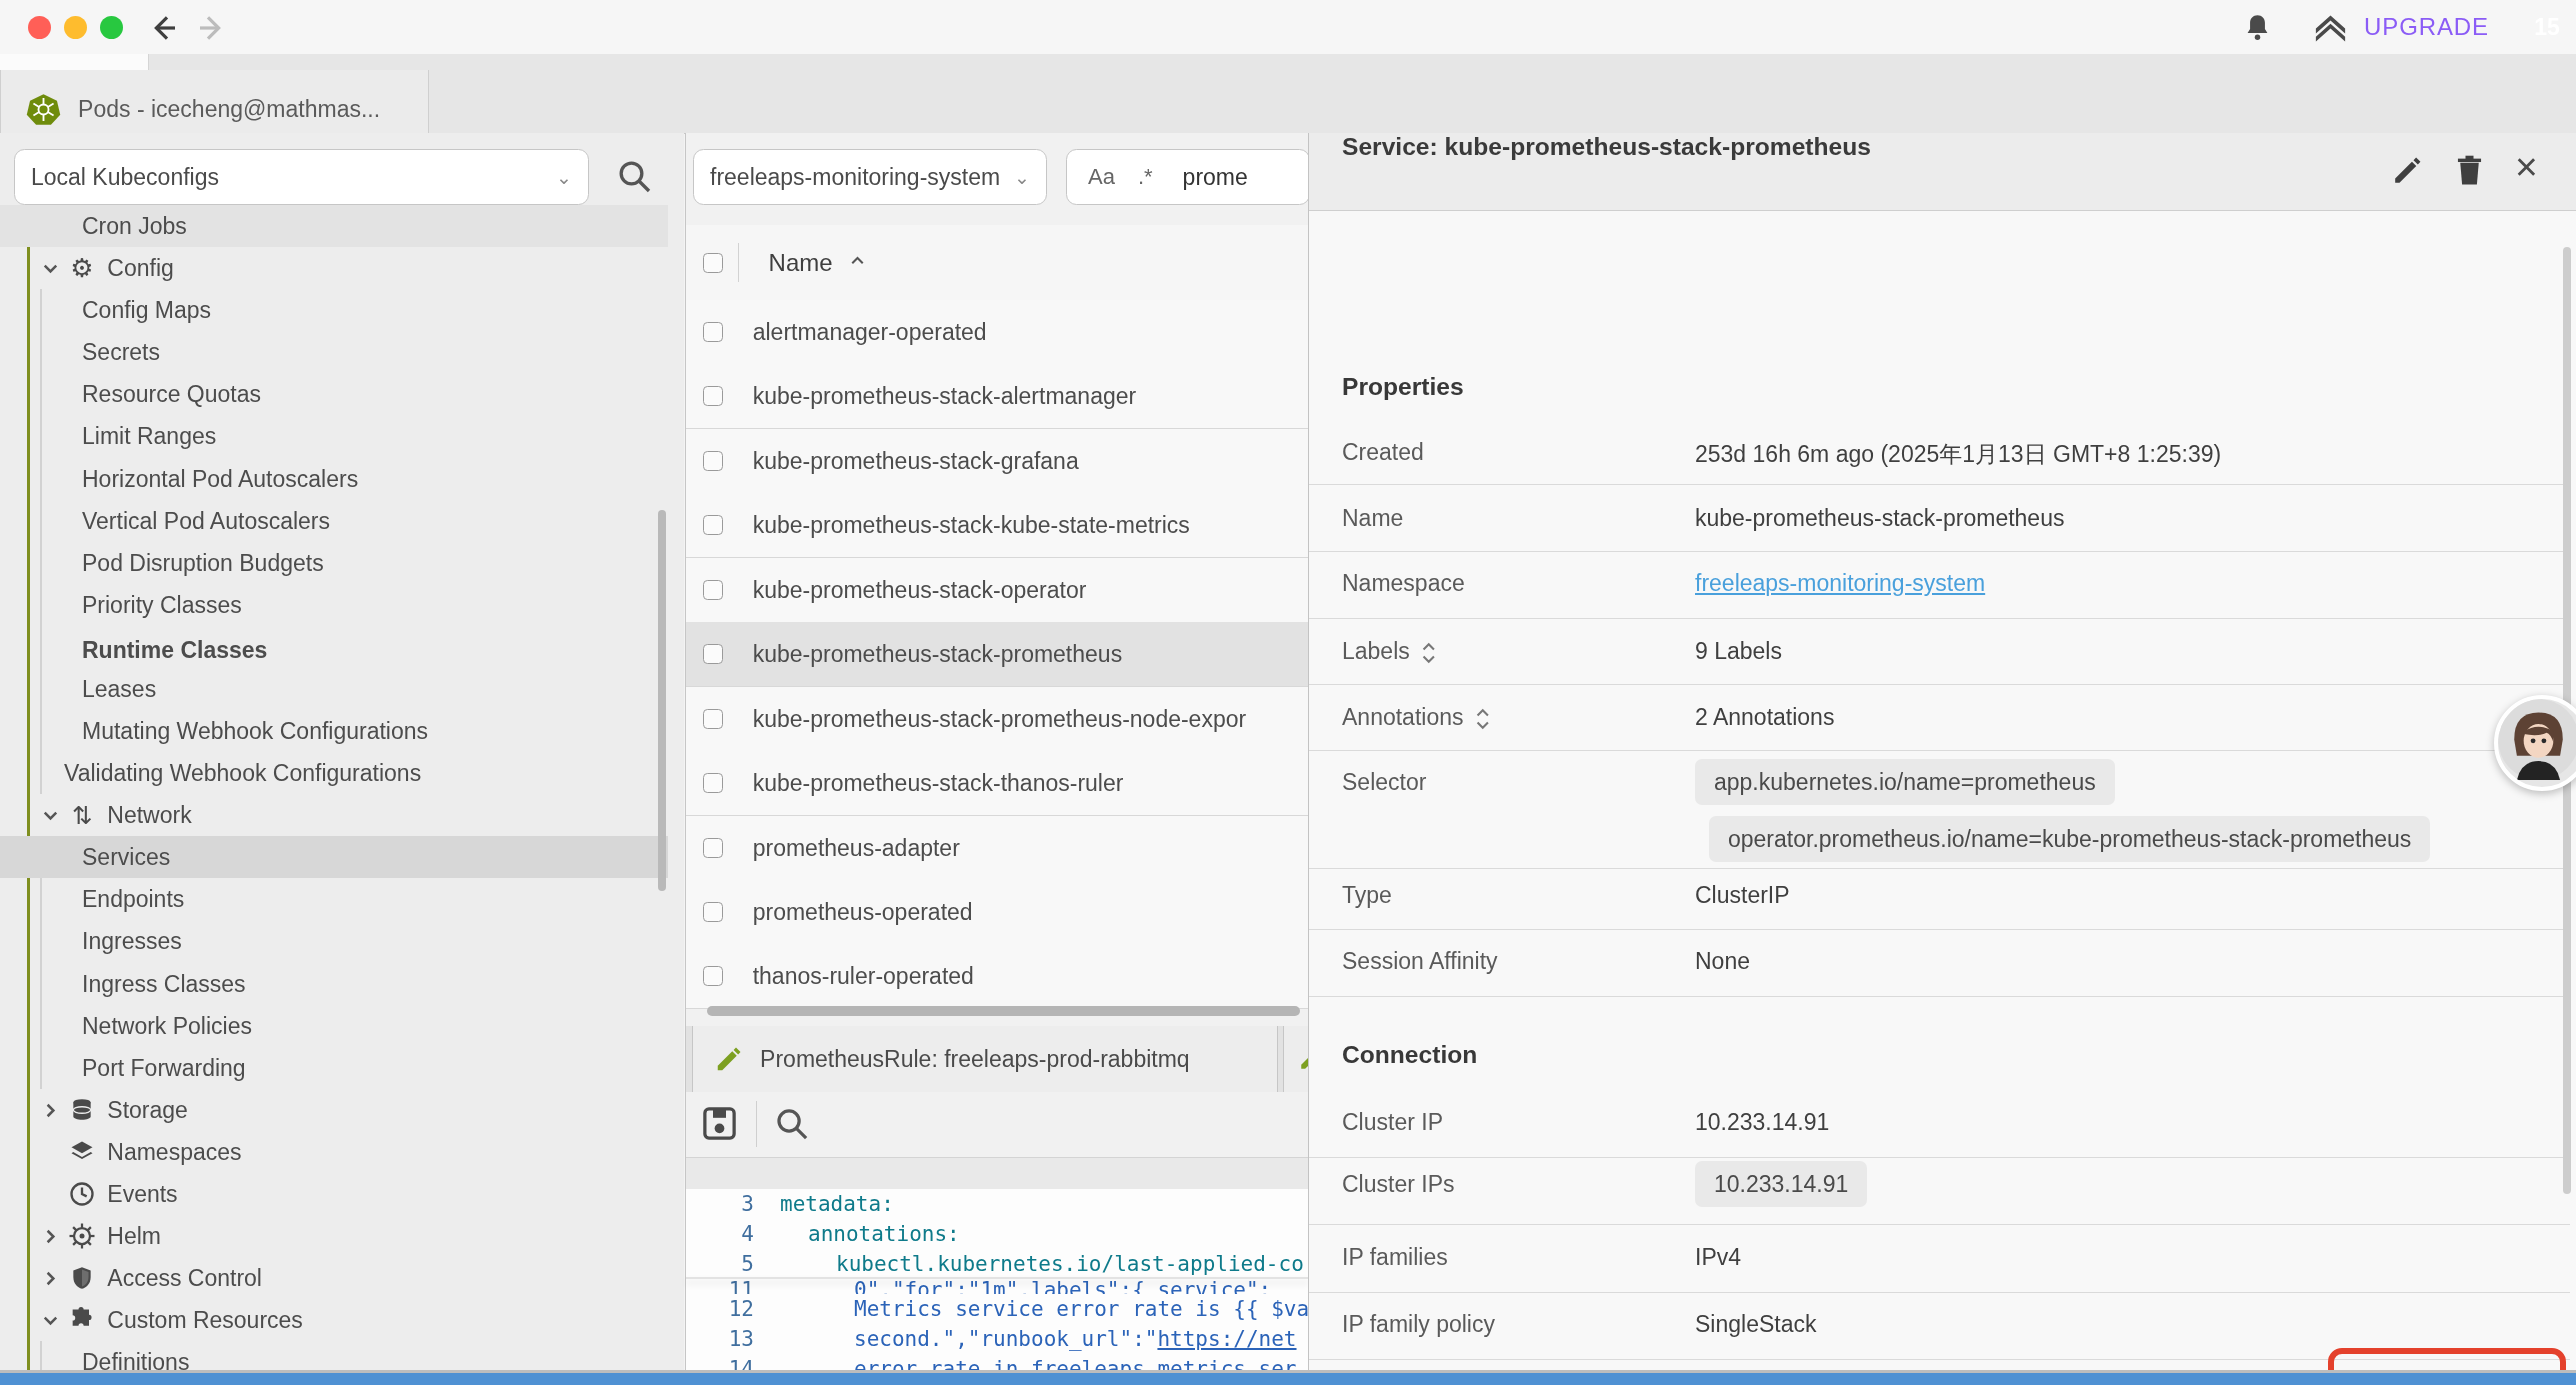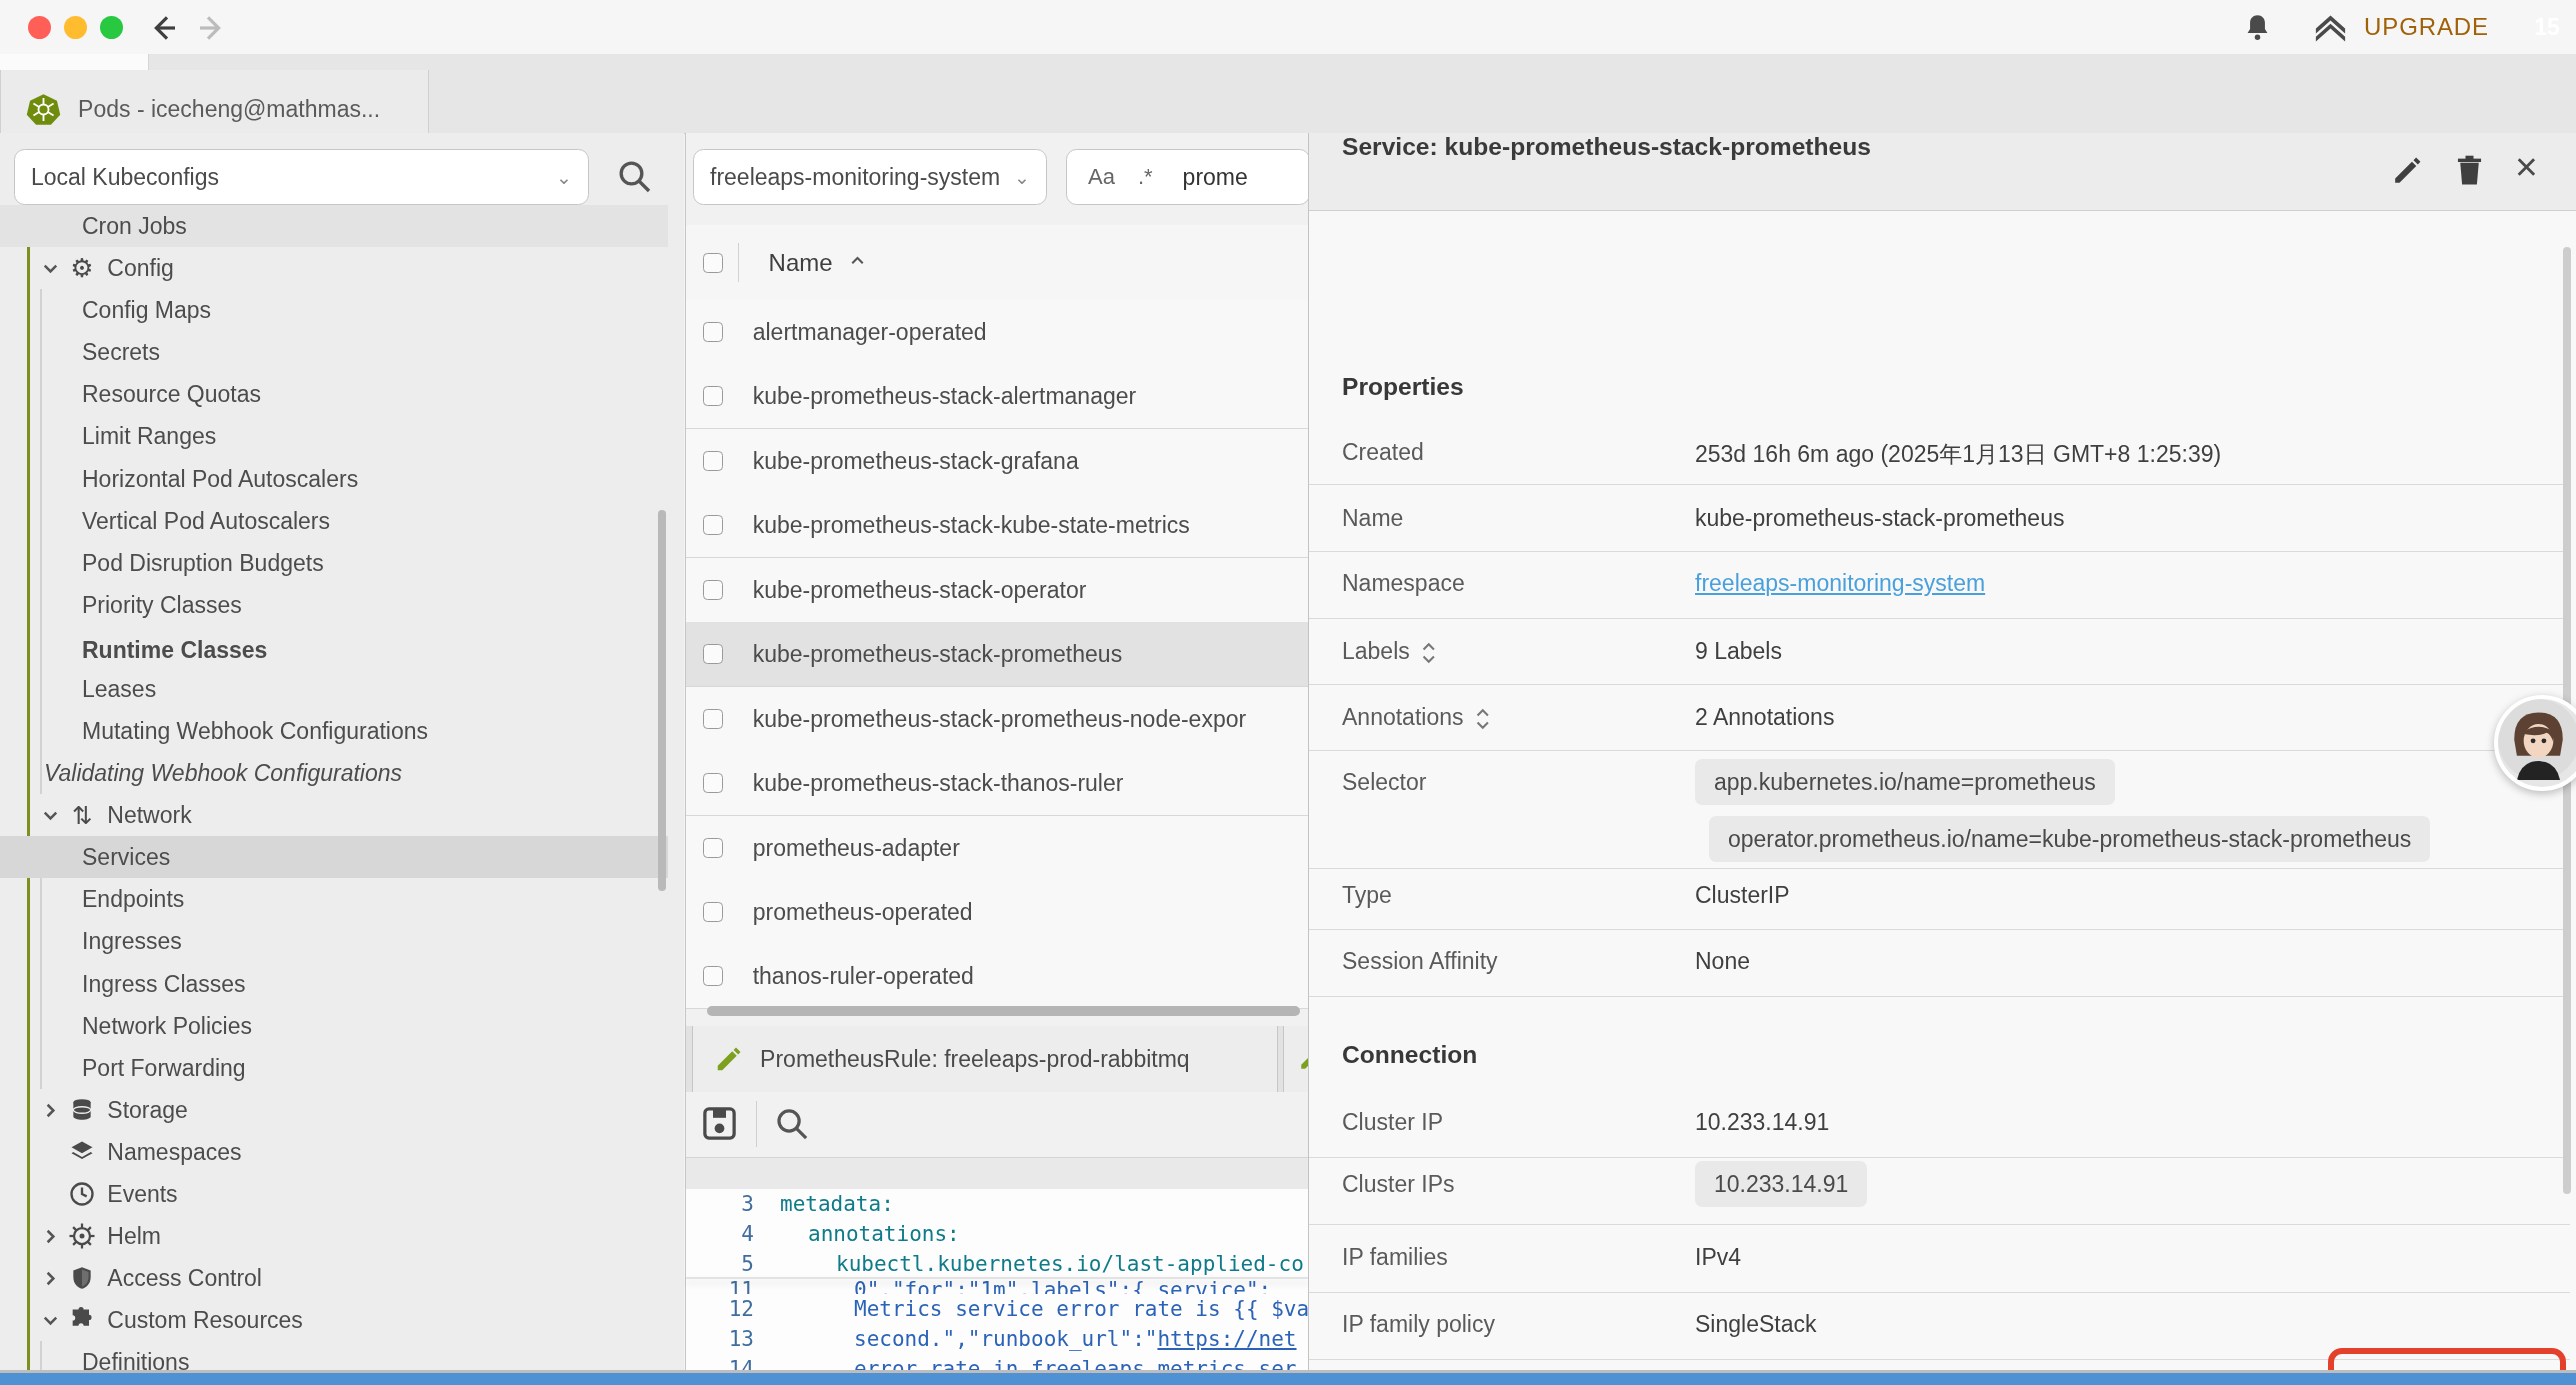--- a/index.html
+++ b/index.html
@@ -4,21 +4,21 @@
 <style>
   html,body{margin:0;padding:0;background:#dcdcdc;}
   #app{position:relative;width:2576px;height:1385px;background:#f3f3f3;
        font-family:"Liberation Sans",sans-serif;color:#444;overflow:hidden;}
   .abs{position:absolute;}
   
   #winbar{left:0;top:0;width:2576px;height:54px;background:#f6f6f6;border-bottom:0.9px solid #d9d9d9;}
   .tl{width:23px;height:23px;border-radius:50%;top:16px;}
   .navarrow{top:12.3px;width:32px;height:32px;}
   #badge{border-radius:50%;color:#fff;font-size:23px;font-weight:bold;display:flex;align-items:center;justify-content:center;}
-  #upgrade-label{font-size:24px;color:#a16207;letter-spacing:0.9px;}
+  #upgrade-label{font-size:24px;color:#8b5cf6;letter-spacing:0.9px;}
   
   #tabstrip{left:0;top:54px;width:2576px;height:79px;background:#e6e6e6;border-bottom:0.9px solid #c9c9c9;}
   .ktab{top:0;height:78px;background:#ebebeb;border-left:0.9px solid #cfcfcf;border-right:0.9px solid #cfcfcf;
         display:flex;align-items:center;padding-left:24.6px;box-sizing:border-box;overflow:hidden;}
   .ktab .tlabel{font-size:23px;color:#5a5a5a;margin-left:17.5px;white-space:nowrap;}
   .ktab.active{background:#fbfbfb;height:79px;}
   .ktab.active .tlabel{color:#3d3d3d;}
   .ktab.italic .tlabel{font-style:italic;}
   .tclose{font-size:30px;color:#666;margin-left:23px;line-height:1;}
   #navtab{left:0;top:0;width:149px;height:79px;background:#fbfbfb;border-right:0.9px solid #d5d5d5;
@@ -267,21 +267,21 @@
         <div class="treeitem abs" style="top: 424px; font-weight: bold;">
           <span class="tilabel" style="margin-left: 82px;">Runtime Classes</span>
         </div>
         <div class="treeitem abs" style="top: 463px;">
           <span class="tilabel" style="margin-left: 82px;">Leases</span>
         </div>
         <div class="treeitem abs" style="top: 505px;">
           <span class="tilabel" style="margin-left: 82px;">Mutating Webhook Configurations</span>
         </div>
         <div class="treeitem abs" style="top: 547px;">
-          <span class="tilabel" style="margin-left: 44px; font-style: italic;">Validating Webhook Configurations</span>
+          <span class="tilabel" style="margin-left: 64px;">Validating Webhook Configurations</span>
         </div>
         <div class="treeitem abs" style="top: 589px;">
           <span class="ticon" style="width: 23px; margin-left: 39px; flex: 0 0 auto;">
             <svg width="23" height="23" viewBox="0 0 24 24">
               <path d="M6 9 L12 15 L18 9" fill="none" stroke="#555" stroke-width="2.6"></path>
             </svg>
           </span>
           <span class="ticon" style="width: 33px; margin-left: 3.5px; flex: 0 0 auto;">
             <span style="font-family:'DejaVu Sans',sans-serif;font-size:24.6px;color:#4a4a4a">⇅</span>
           </span>

